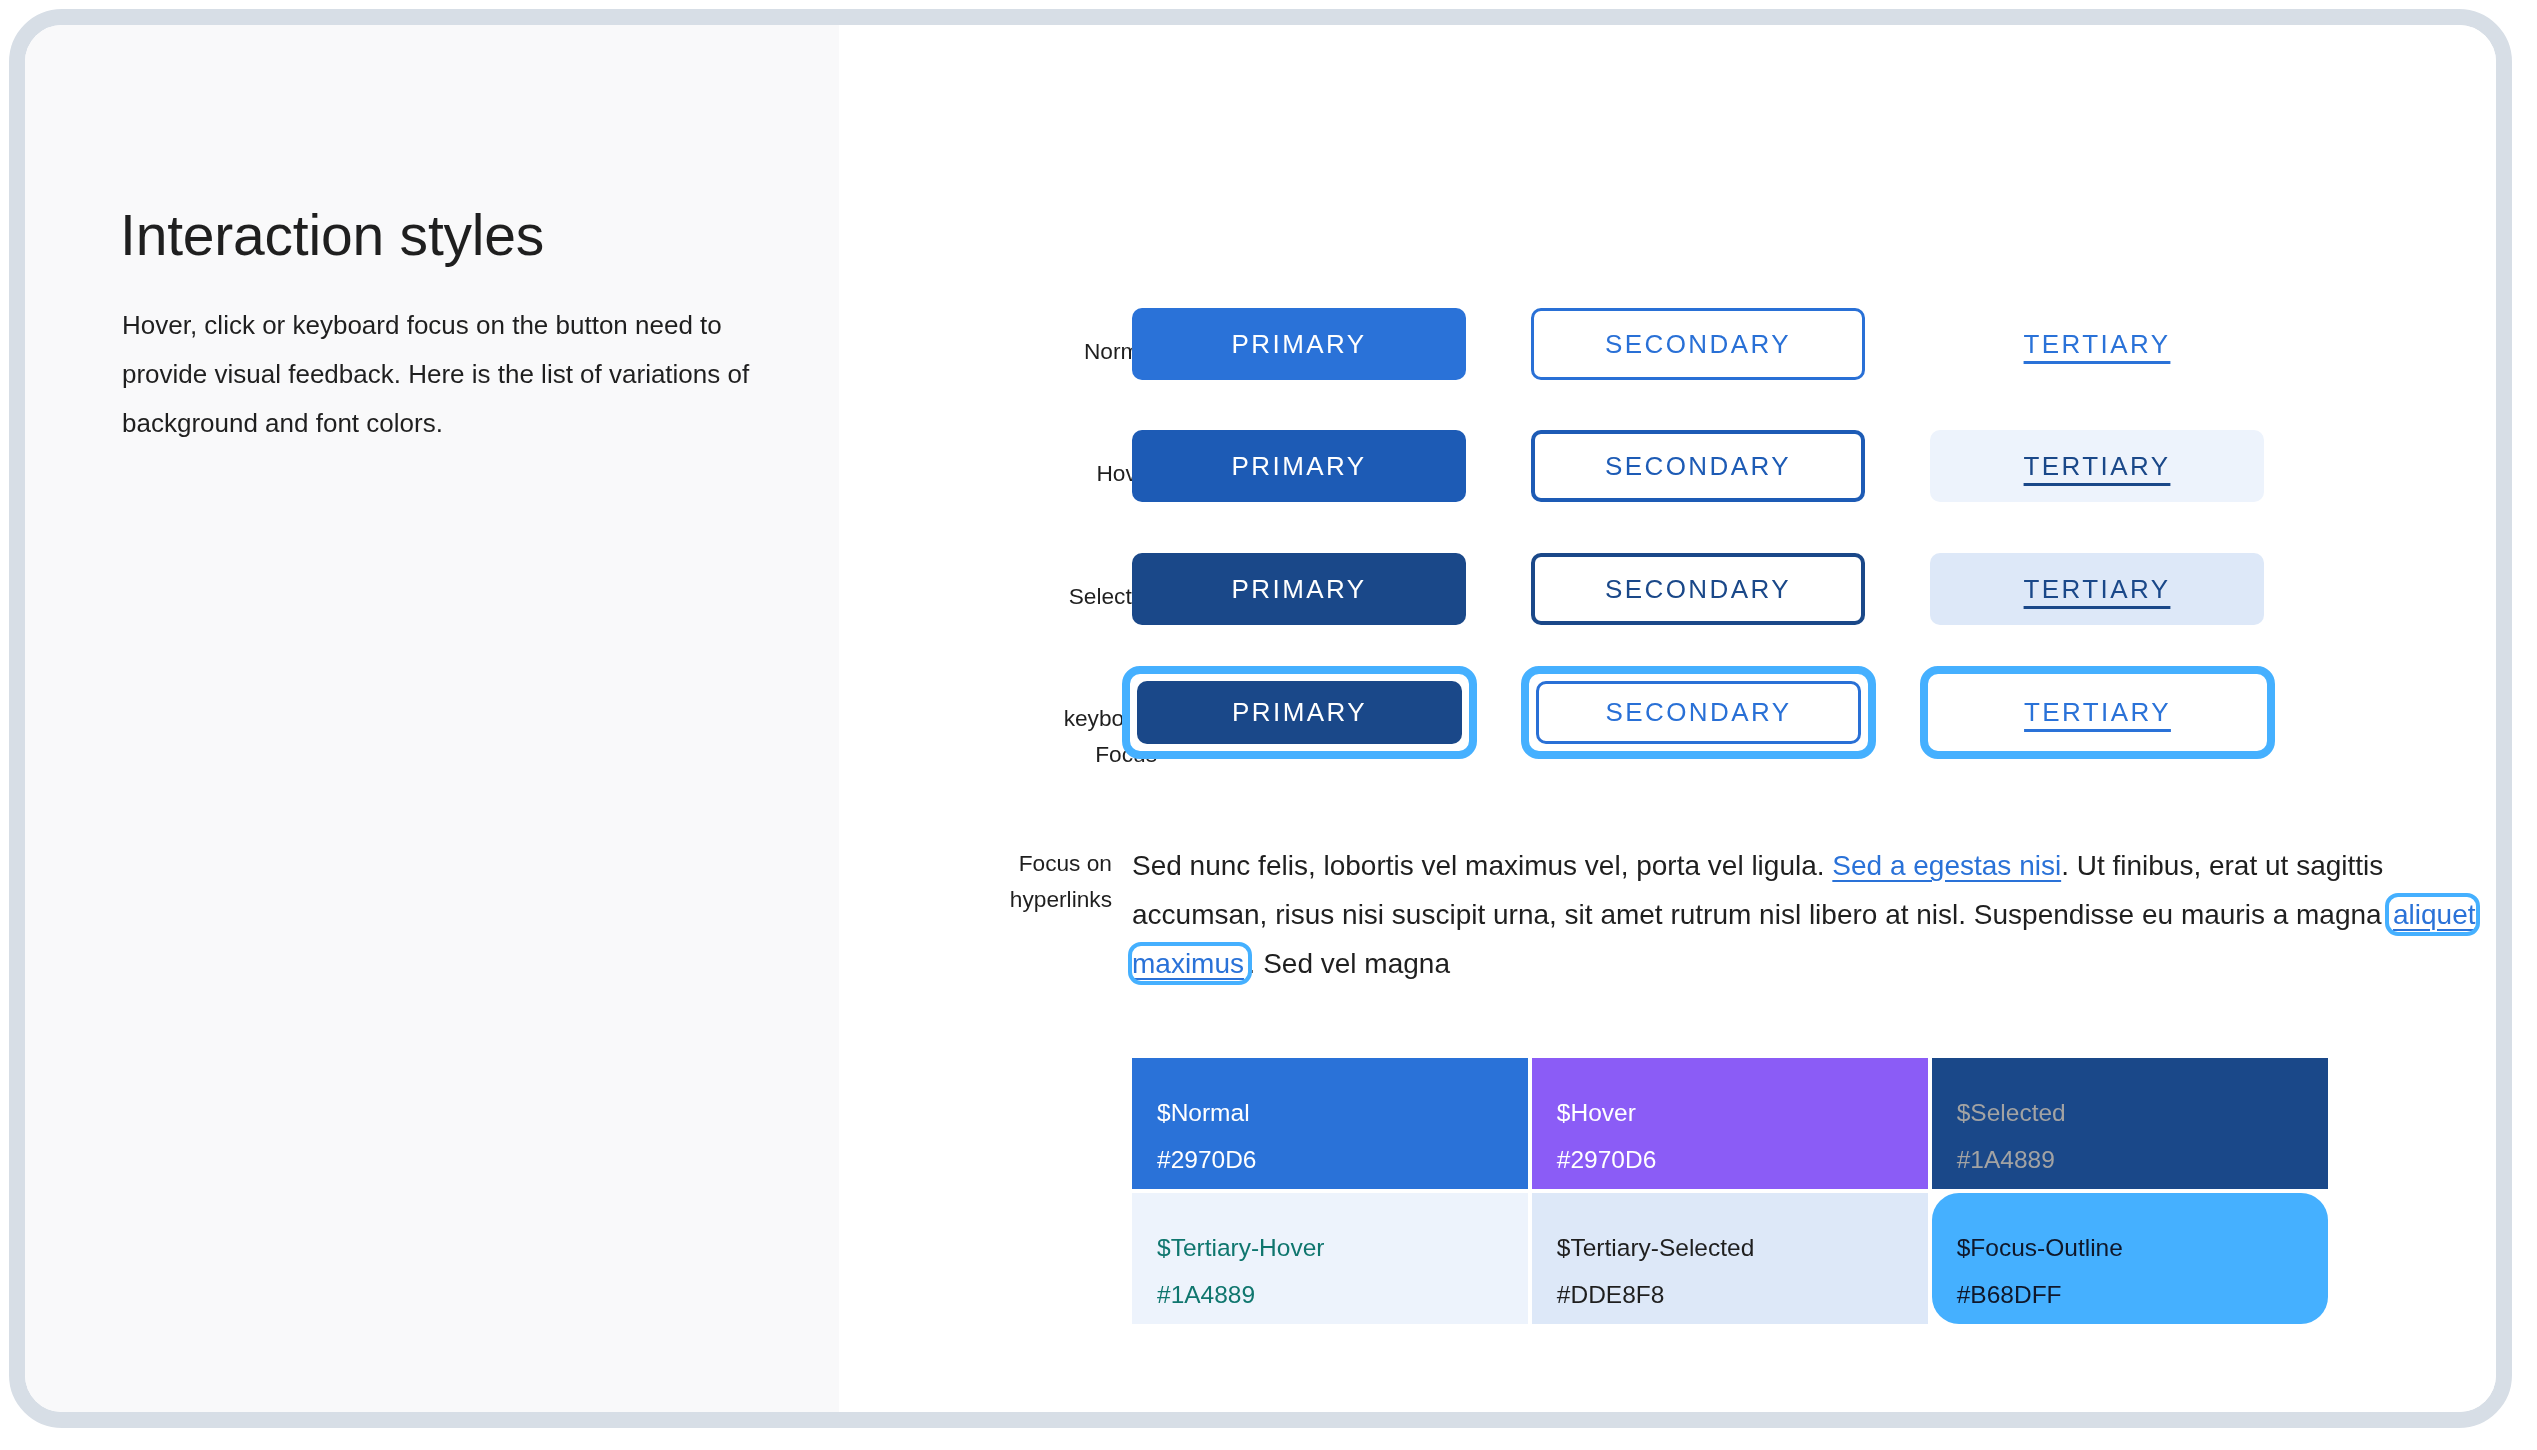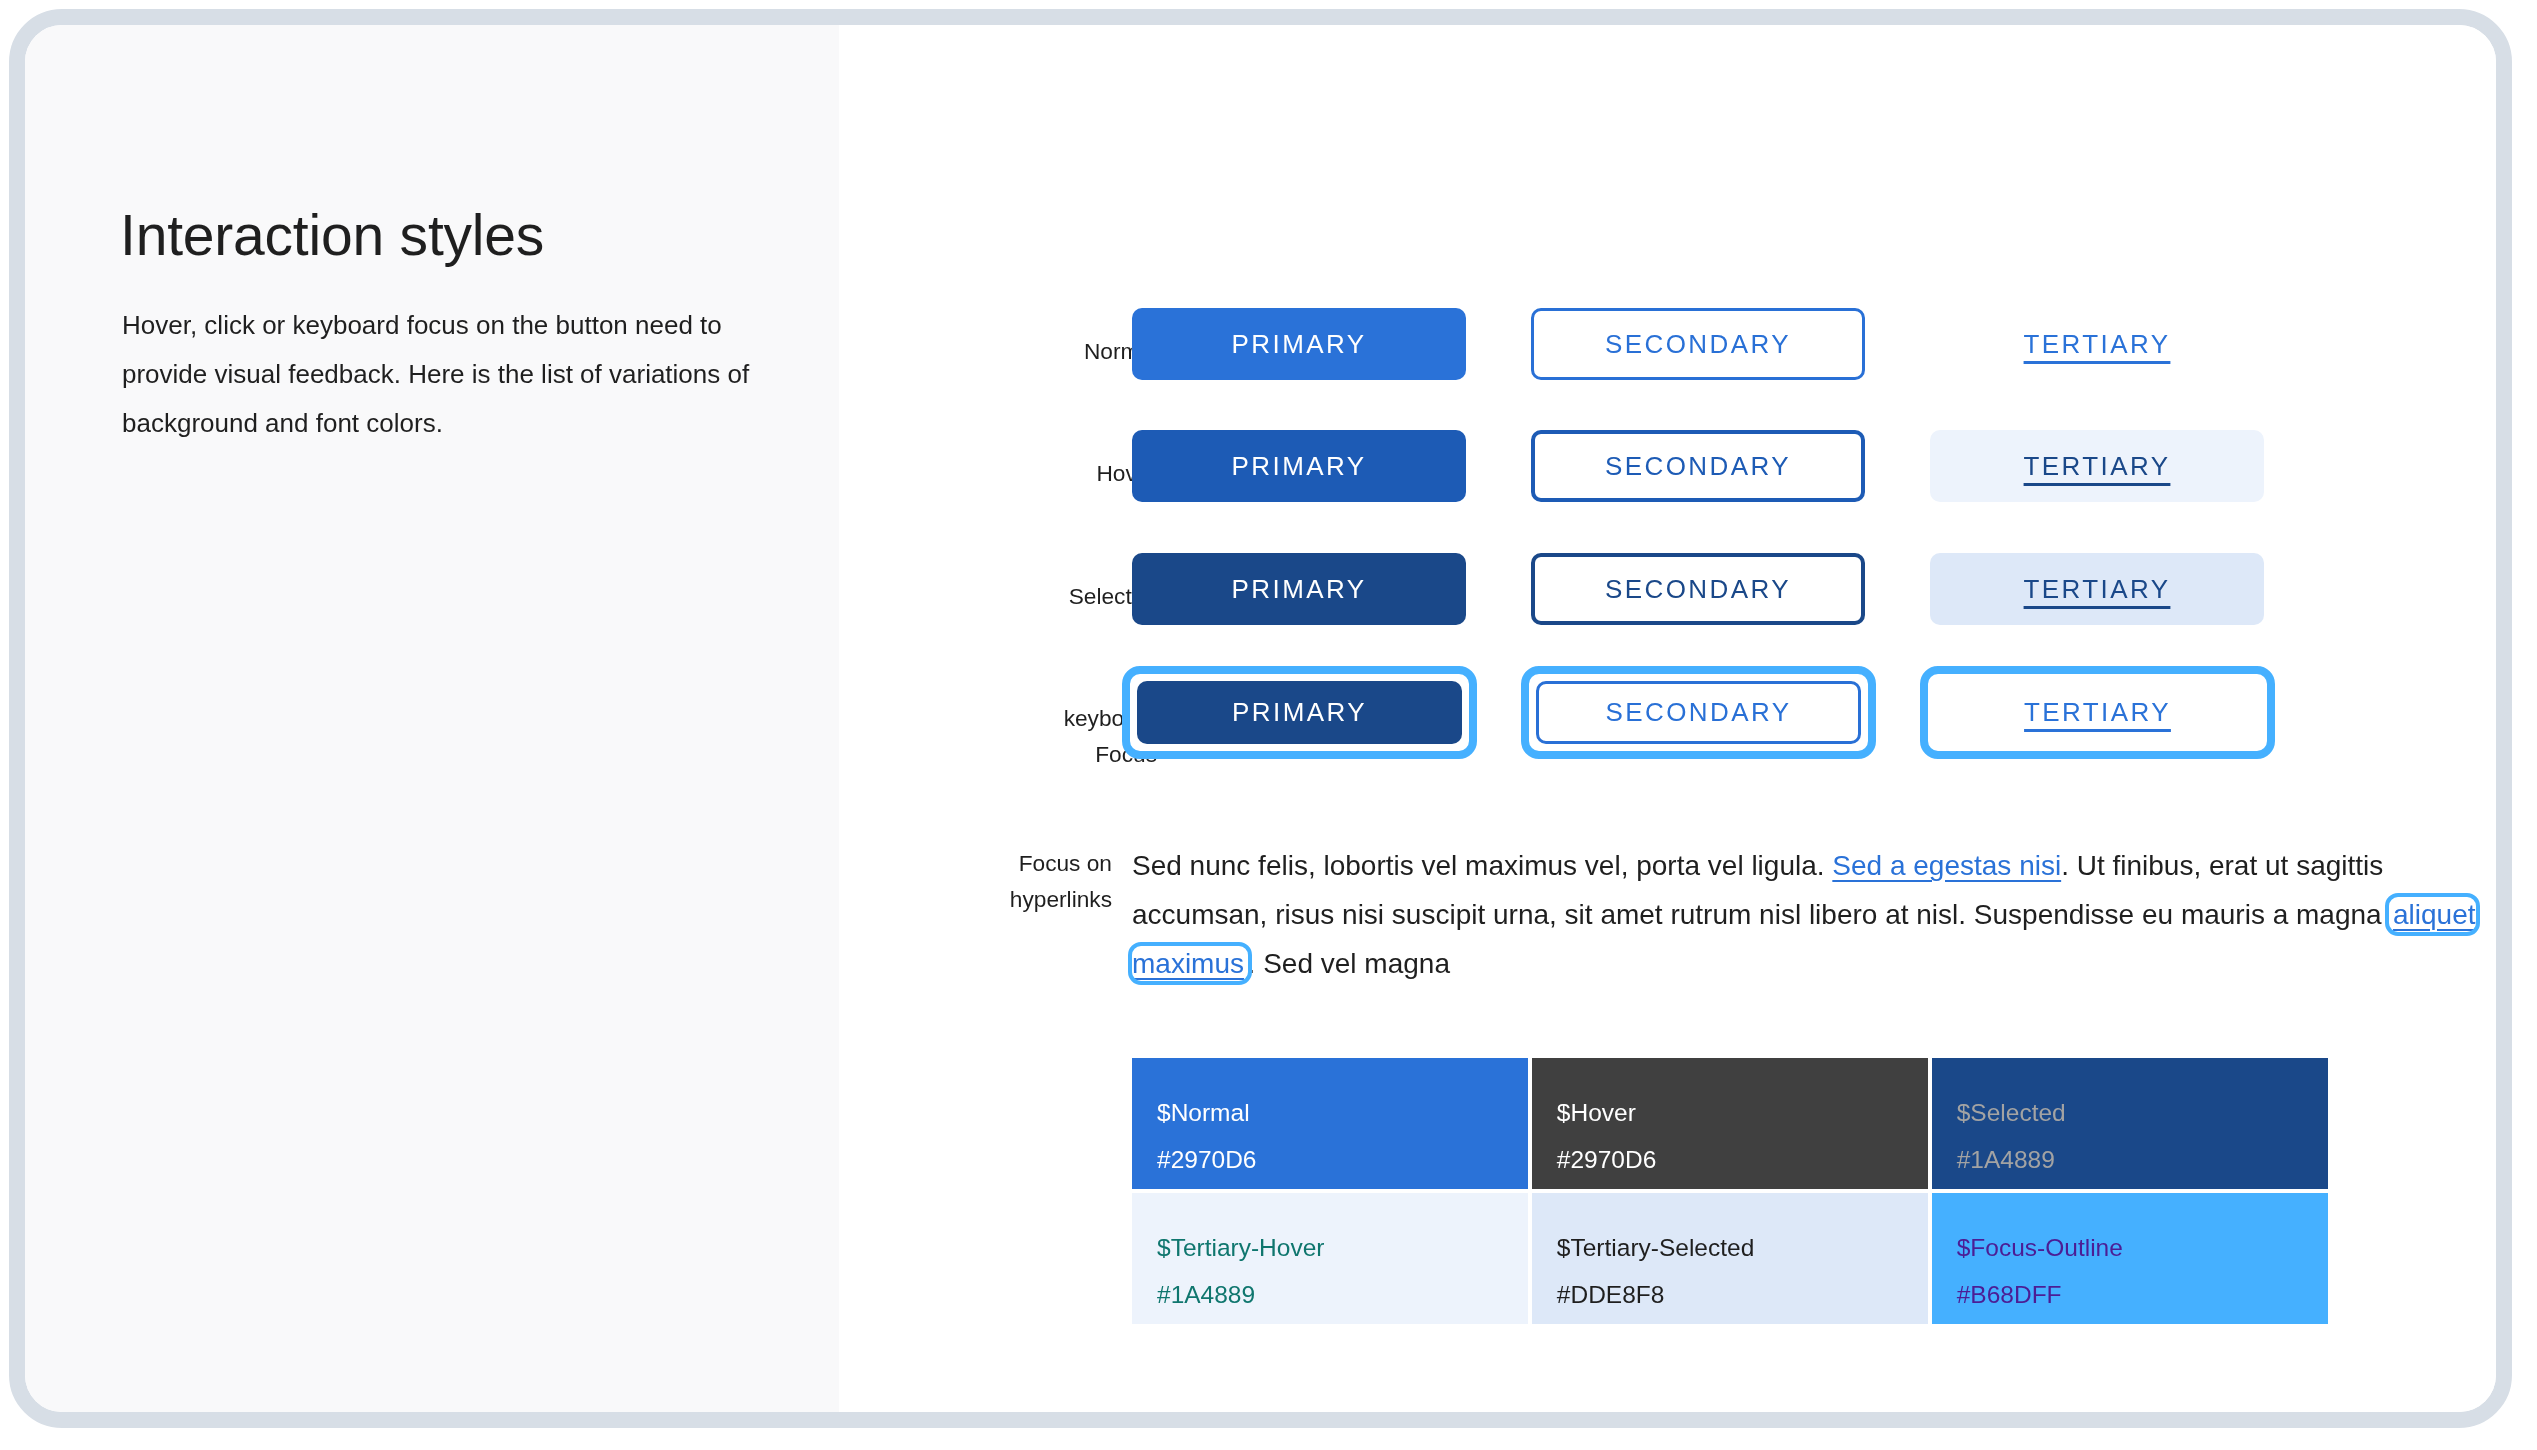--- a/index.html
+++ b/index.html
@@ -238,36 +238,36 @@
     <div>hyperlinks</div>
   </div>
 
   <div id="hyperlink-paragraph"><span>Sed nunc felis, lobortis vel maximus vel, porta vel ligula. </span><a href="#" class="inline-link">Sed a egestas nisi</a><span>. Ut finibus, erat ut sagittis accumsan, risus nisi suscipit urna, sit amet rutrum nisl libero at nisl. Suspendisse eu mauris a magna </span><a href="#" class="inline-link-focused">aliquet maximus</a><span>. Sed vel magna</span></div>
 
   <div id="swatch-table">
     <div class="swatch" style="background: rgb(42, 114, 216); color: rgb(255, 255, 255);">
       <span class="name">$Normal</span>
       <span class="hex">#2970D6</span>
     </div>
-    <div class="swatch" style="background: #404040; color: rgb(255, 255, 255);">
+    <div class="swatch" style="background: #8b5cf6; color: rgb(255, 255, 255);">
       <span class="name">$Hover</span>
       <span class="hex">#2970D6</span>
     </div>
     <div class="swatch" style="background: rgb(26, 72, 137); color: #a3a3a3;">
       <span class="name">$Selected</span>
       <span class="hex">#1A4889</span>
     </div>
     <div class="swatch" style="background: rgb(237, 243, 252); color: #0f766e;">
       <span class="name">$Tertiary-Hover</span>
       <span class="hex">#1A4889</span>
     </div>
     <div class="swatch" style="background: rgb(221, 232, 248); color: rgb(31, 31, 31);">
       <span class="name">$Tertiary-Selected</span>
       <span class="hex">#DDE8F8</span>
     </div>
-    <div class="swatch" style="background: rgb(69, 176, 255); color: #4c1d95;">
+    <div class="swatch" style="background: rgb(69, 176, 255); color: #0f172a; border-radius: 27px;">
       <span class="name">$Focus-Outline</span>
       <span class="hex">#B68DFF</span>
     </div>
   </div>
 
 </div>
 
 
 </body></html>

